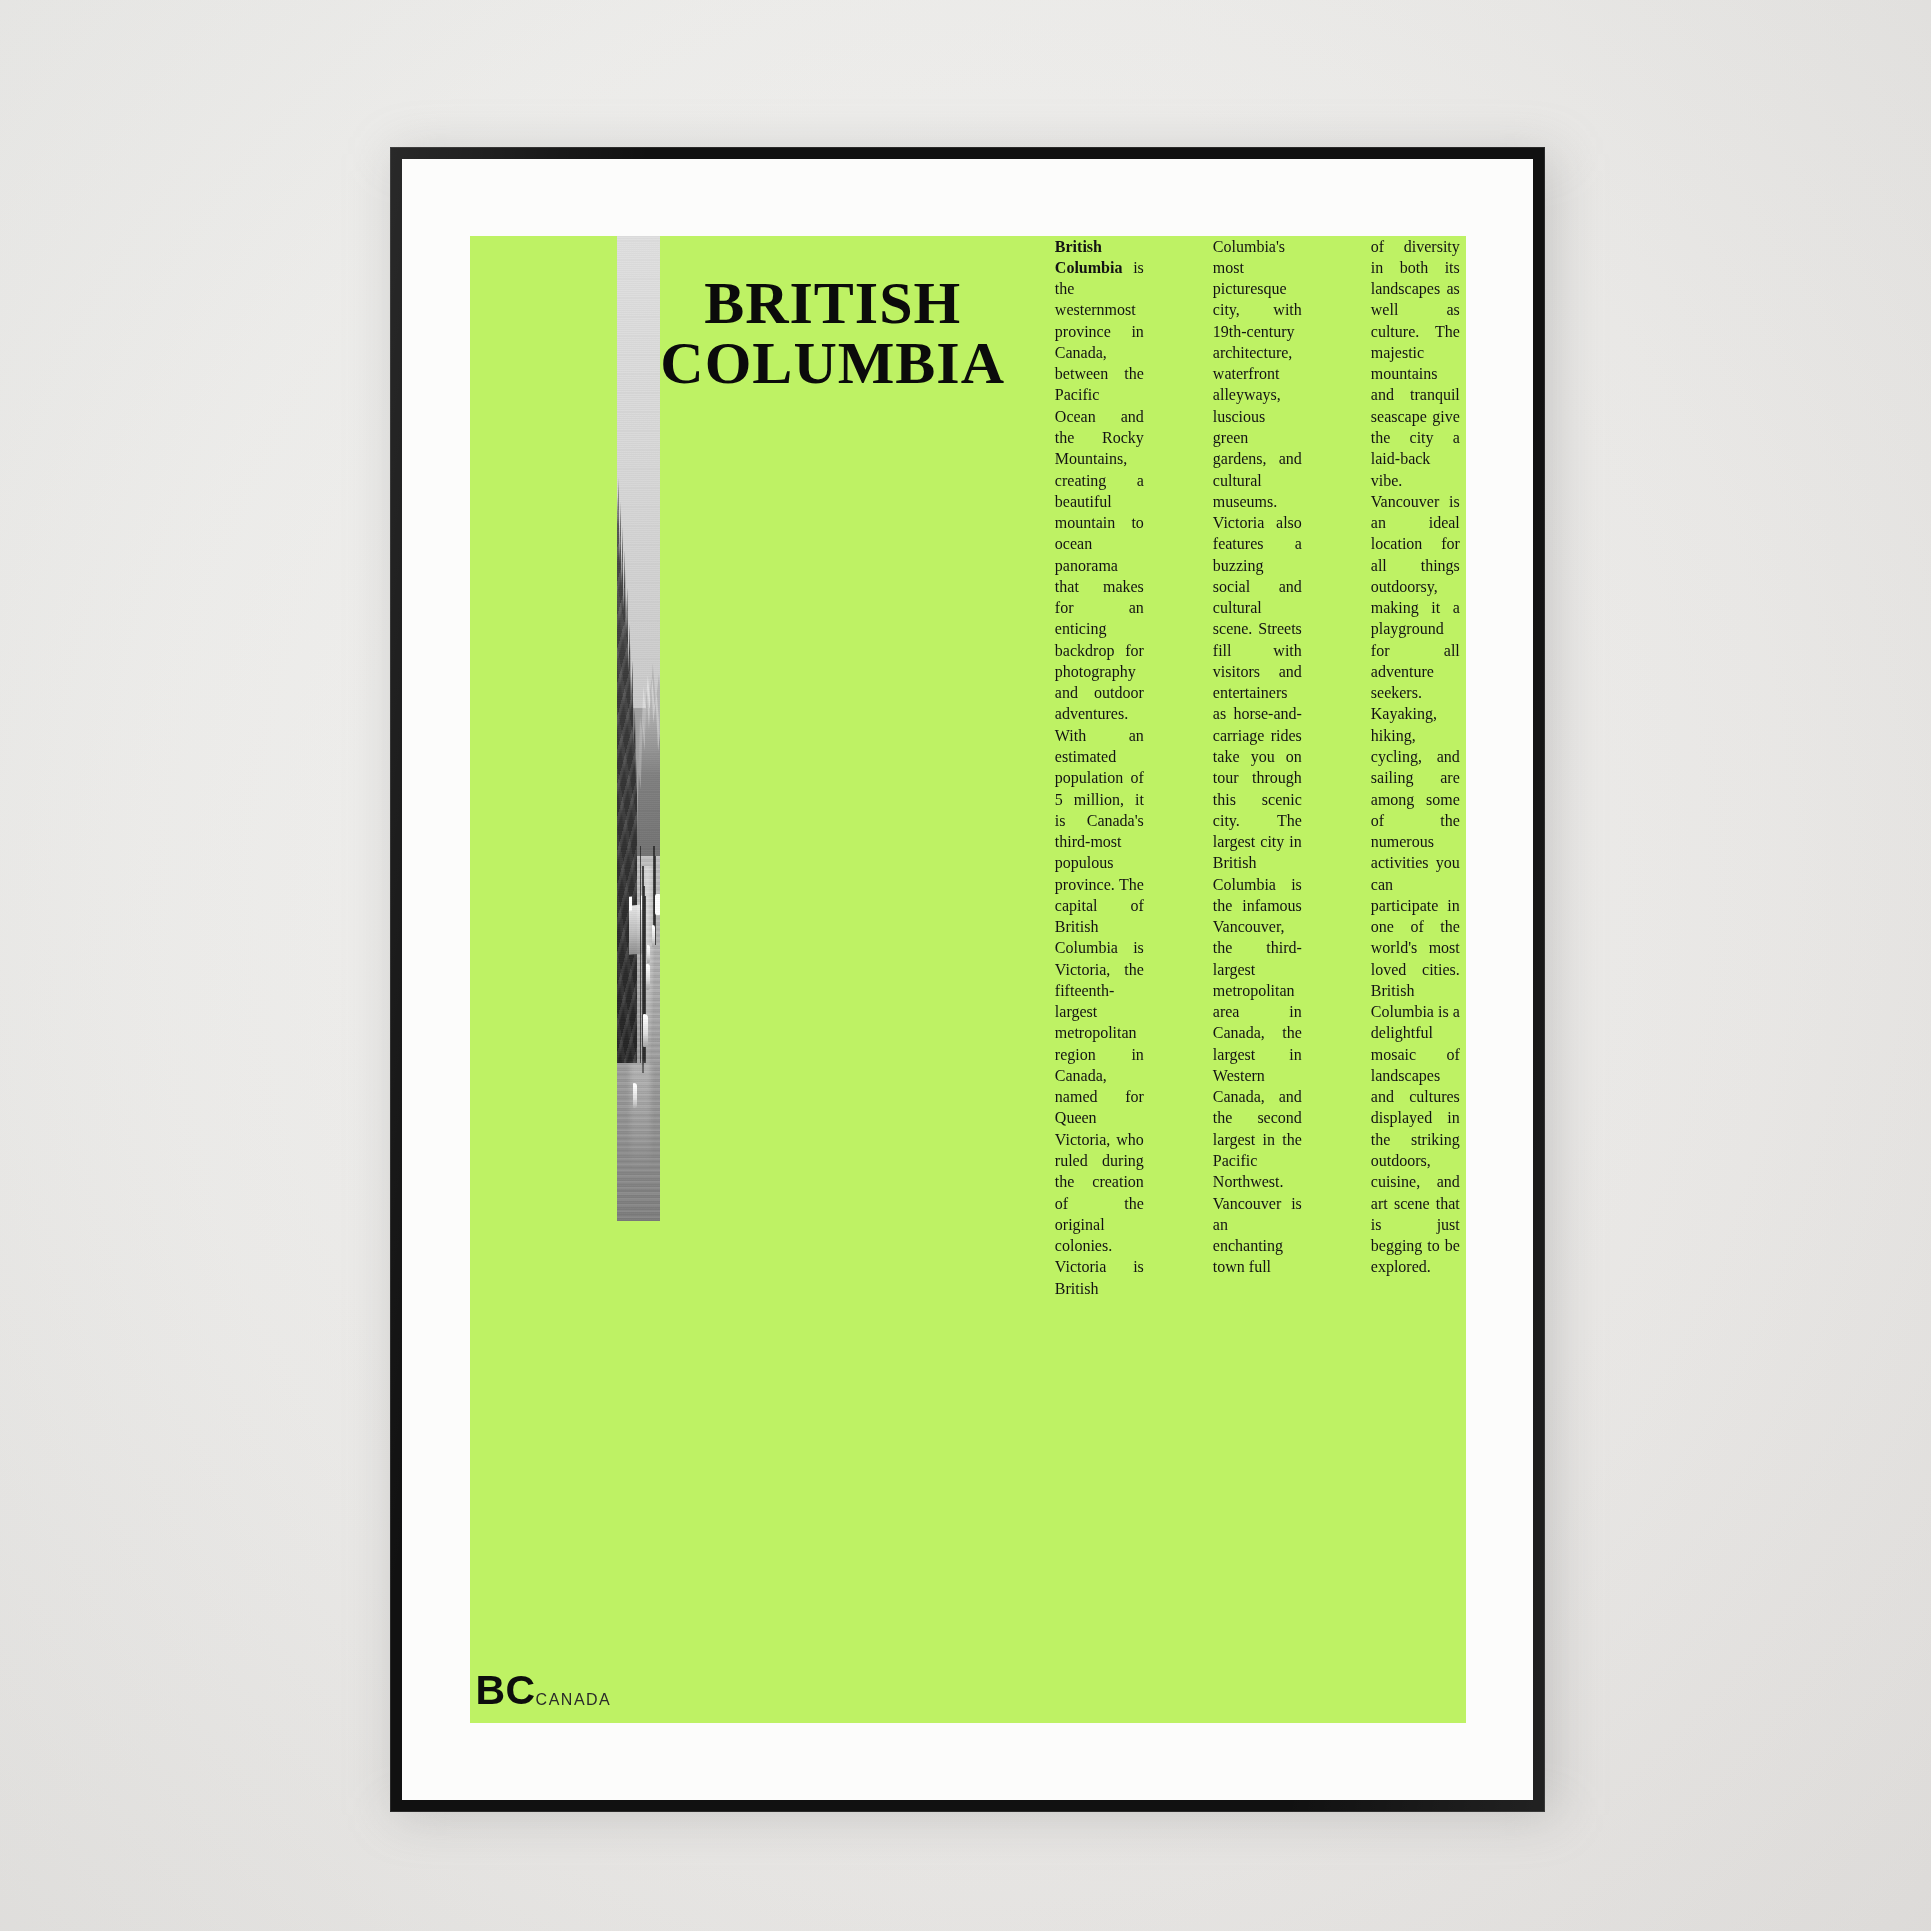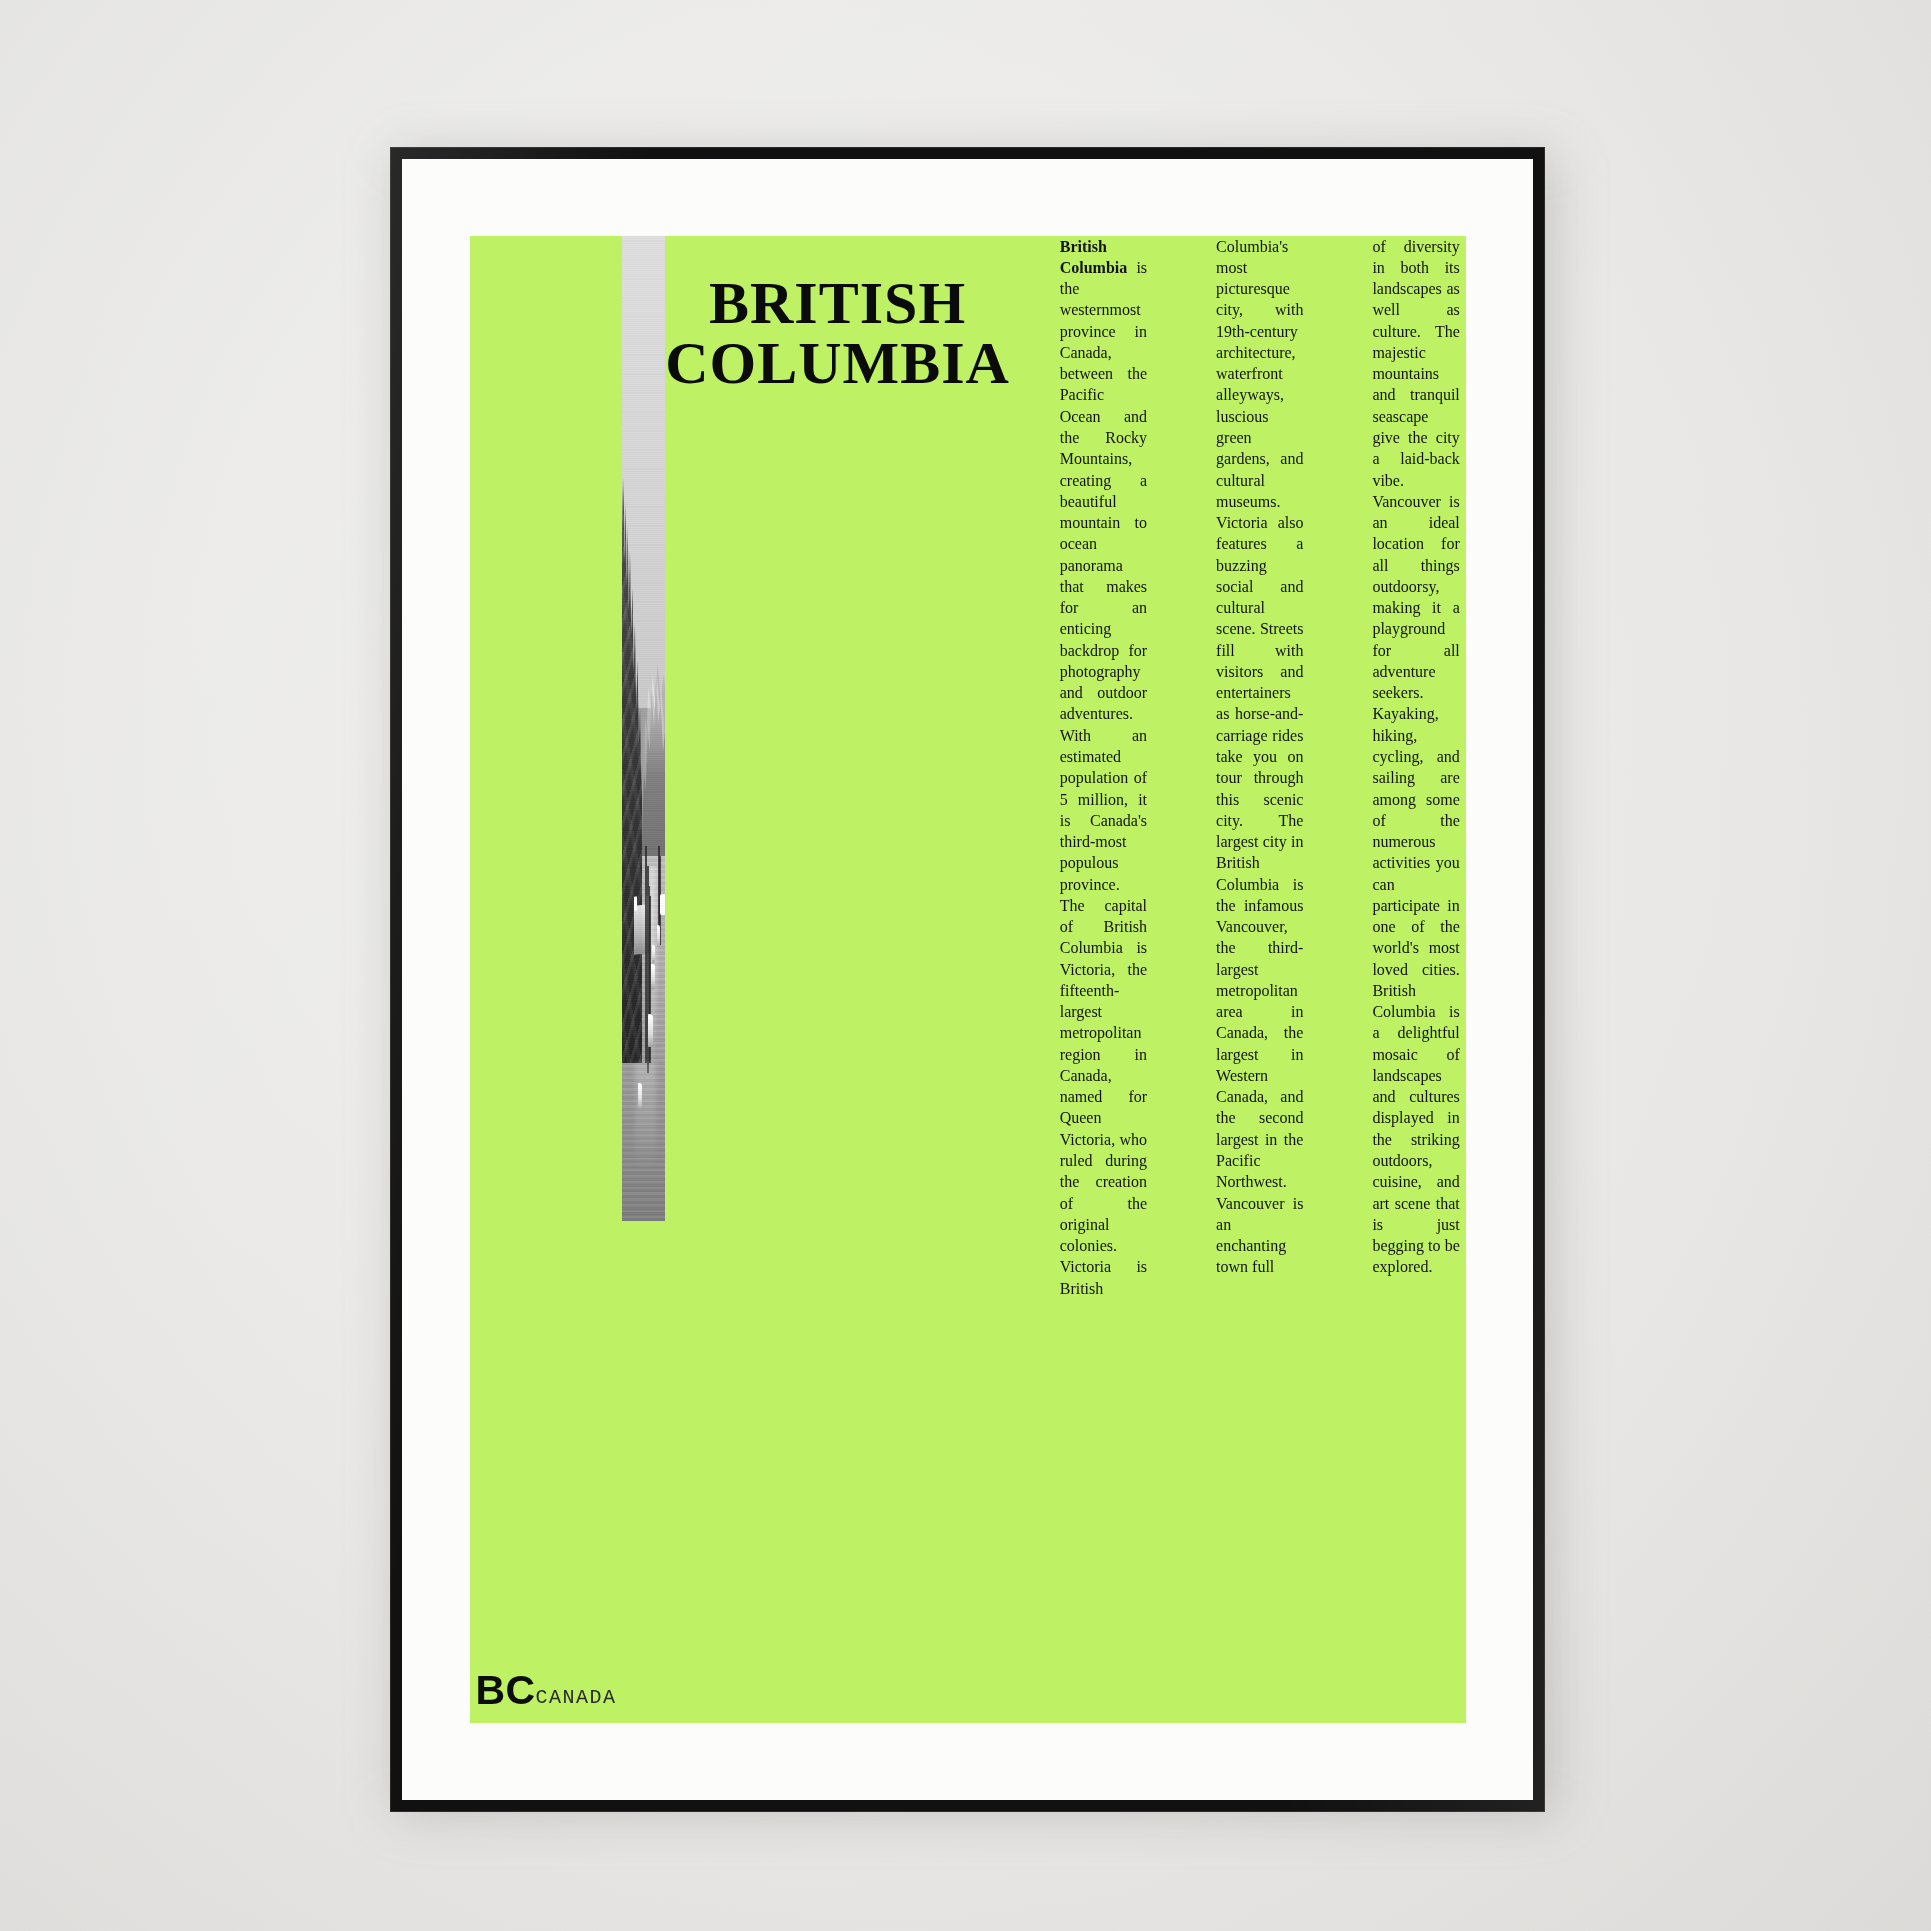--- a/index.html
+++ b/index.html
@@ -101,22 +101,22 @@
   }
   .head-code {
     font-family: "Liberation Sans", sans-serif;
     font-weight: bold;
     font-size: 41px;
     letter-spacing: 0.5px;
     color: #0d0d0d;
     line-height: 1;
   }
   .head-country {
-    font-family: Liberation Mono, monospace;
-    font-size: 20px;
+    font-family: Liberation Sans, sans-serif;
+    font-size: 16px;
     letter-spacing: 1.5px;
     color: #2a2a2a;
     line-height: 1;
     padding-bottom: 2.9px;
   }
 
   
   #photo {
     position: relative;
     width: 996px;

